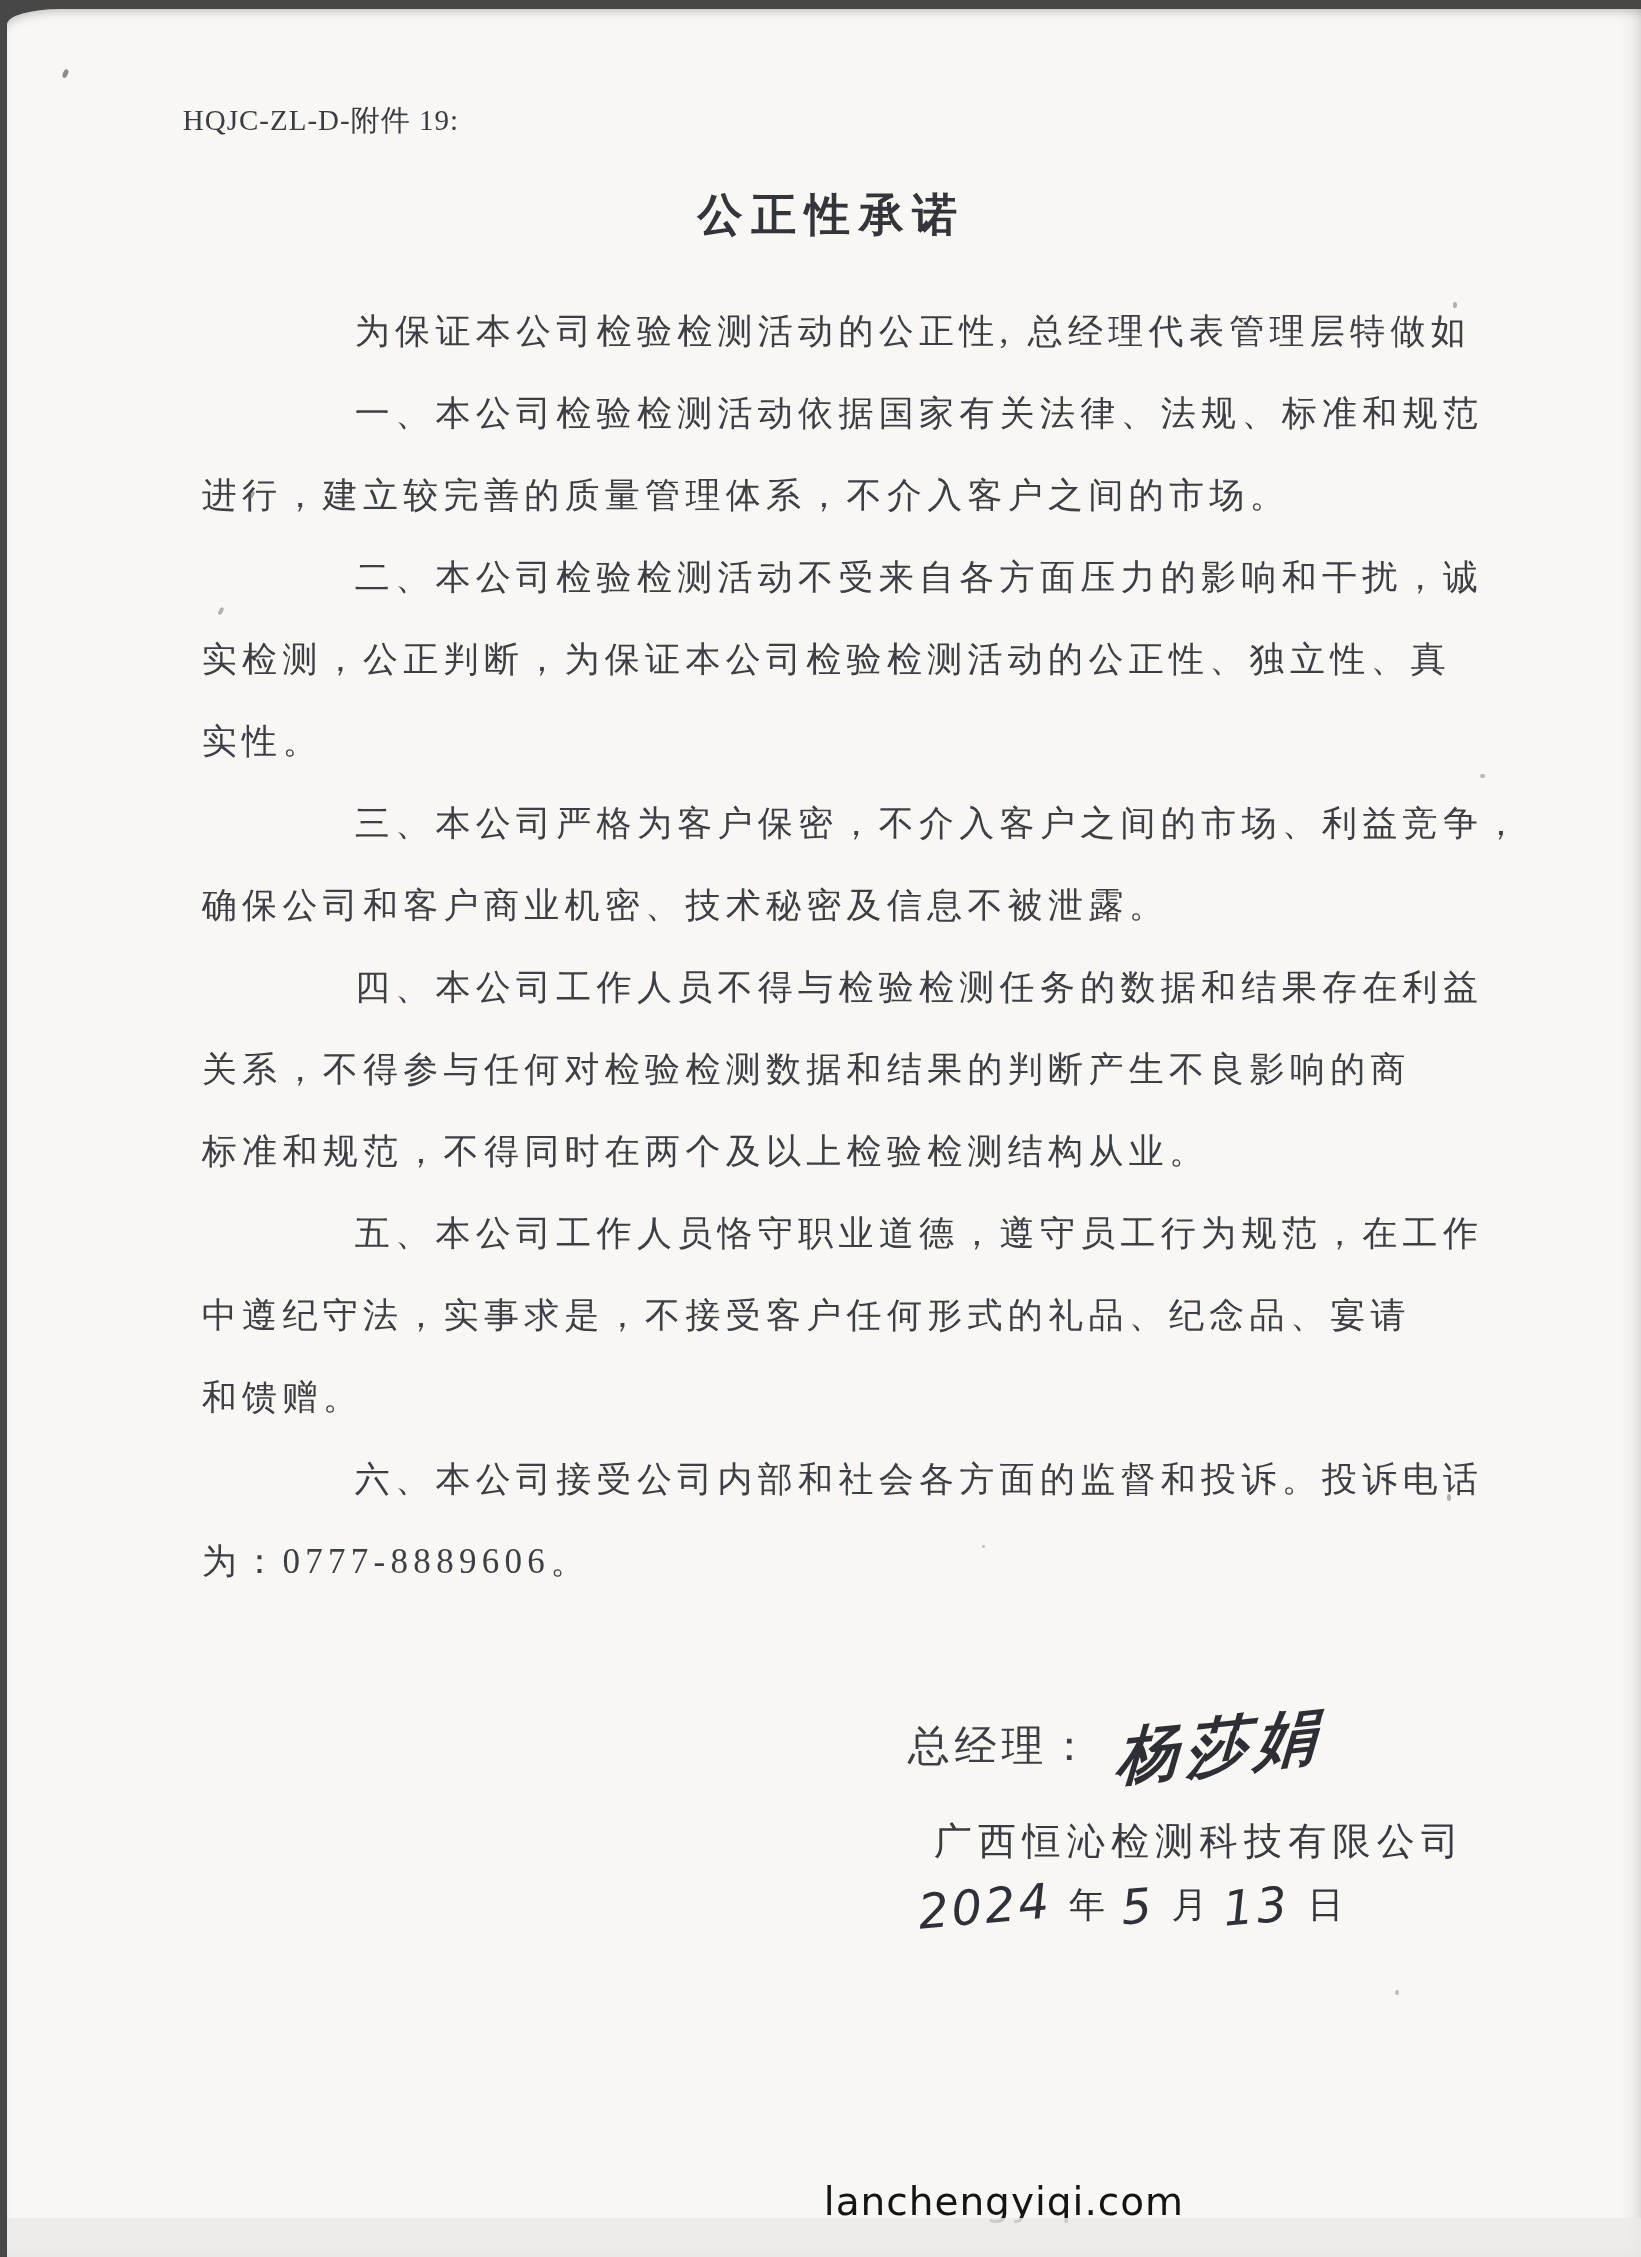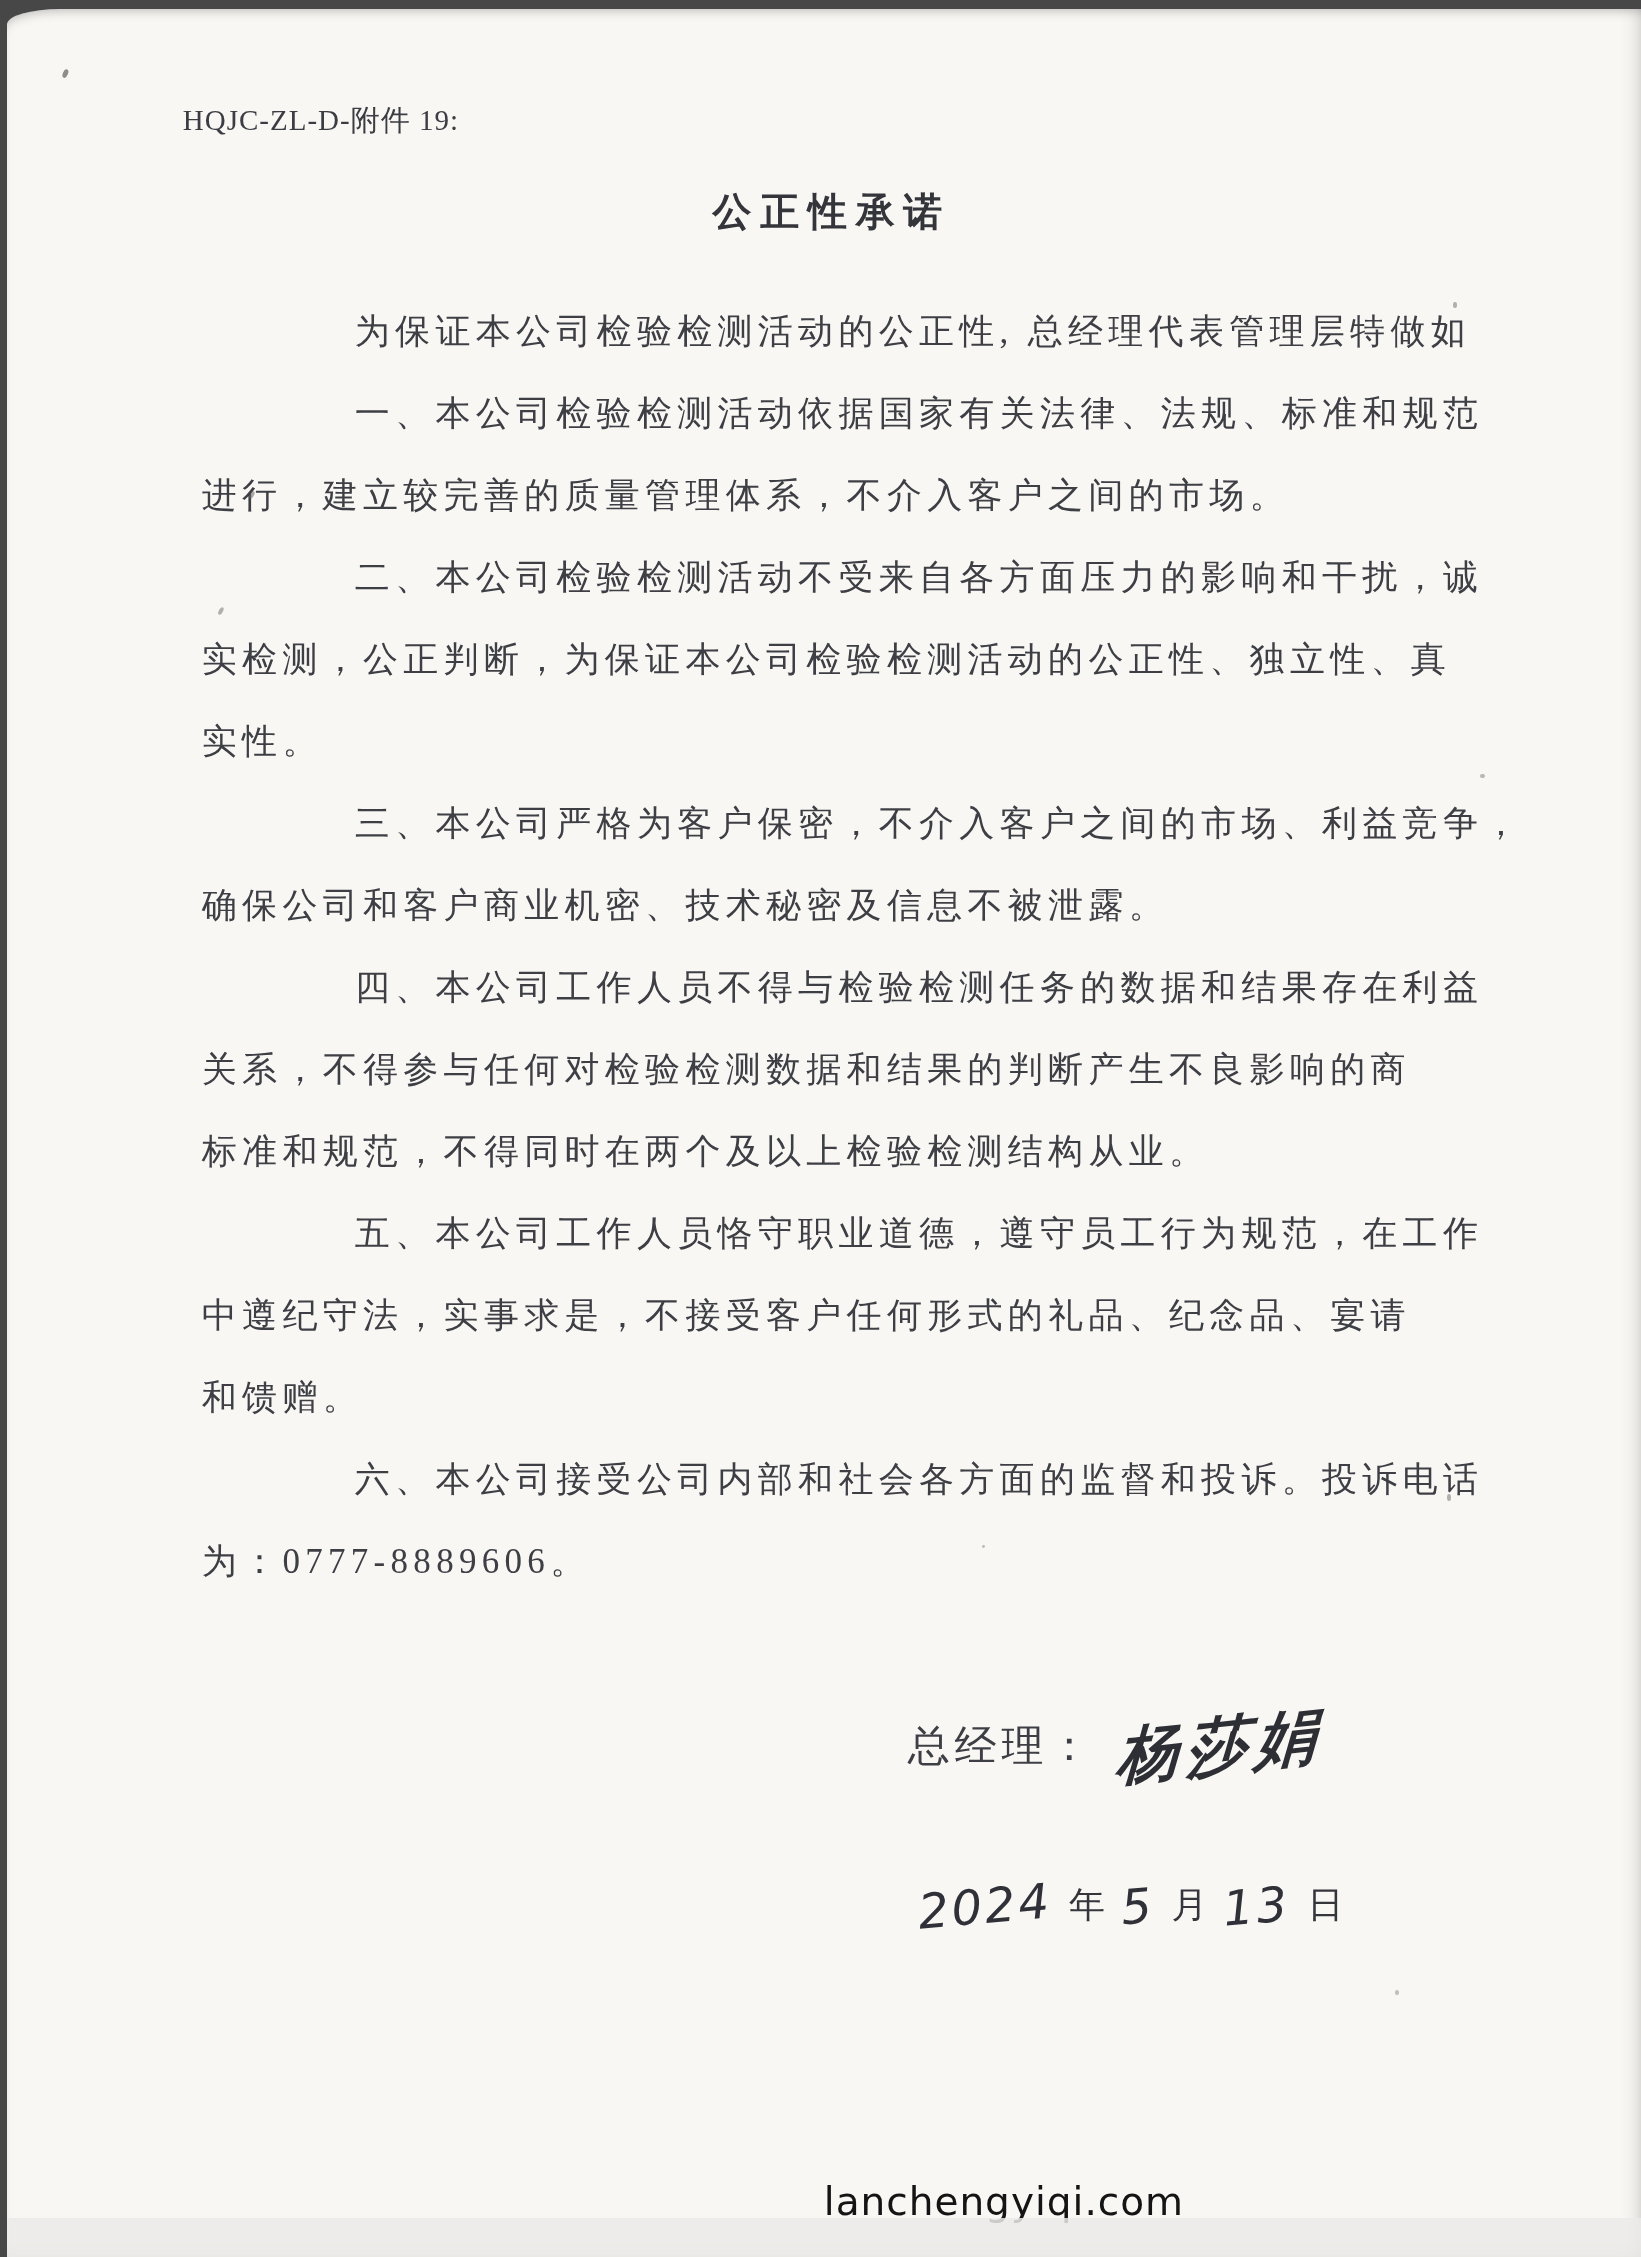--- a/index.html
+++ b/index.html
@@ -41,21 +41,21 @@
     font-size: 29px;
     letter-spacing: 1px;
     color: #3c3d43;
   }
   .doc-title {
     position: absolute;
     left: 183px;
     top: 176px;
     width: 1284px;
     text-align: center;
-    font-size: 39px;
+    font-size: 45px;
     font-weight: bold;
     letter-spacing: 8.7px;
     color: #34353b;
   }
   .content {
     position: absolute;
     left: 183px;
     top: 282px;
     width: 1313px;
   }
@@ -181,20 +181,21 @@
     <div>
       <div class="line indent">六、本公司接受公司内部和社会各方面的监督和投诉。投诉电话</div>
       <div class="line">为：0777-8889606。</div>
     </div>
   </div>
 
   <div class="sig-row">
     <span class="sig-label">总经理：</span><span class="sig-name">杨莎娟</span>
   </div>
 
+  <div class="company-row">广西恒沁检测科技有限公司</div>
 
   <div class="date-row">
     <span class="hand-num">2024</span>
     <span class="date-label">年</span>
     <span class="hand-num">5</span>
     <span class="date-label">月</span>
     <span class="hand-num">13</span>
     <span class="date-label">日</span>
   </div>
 

